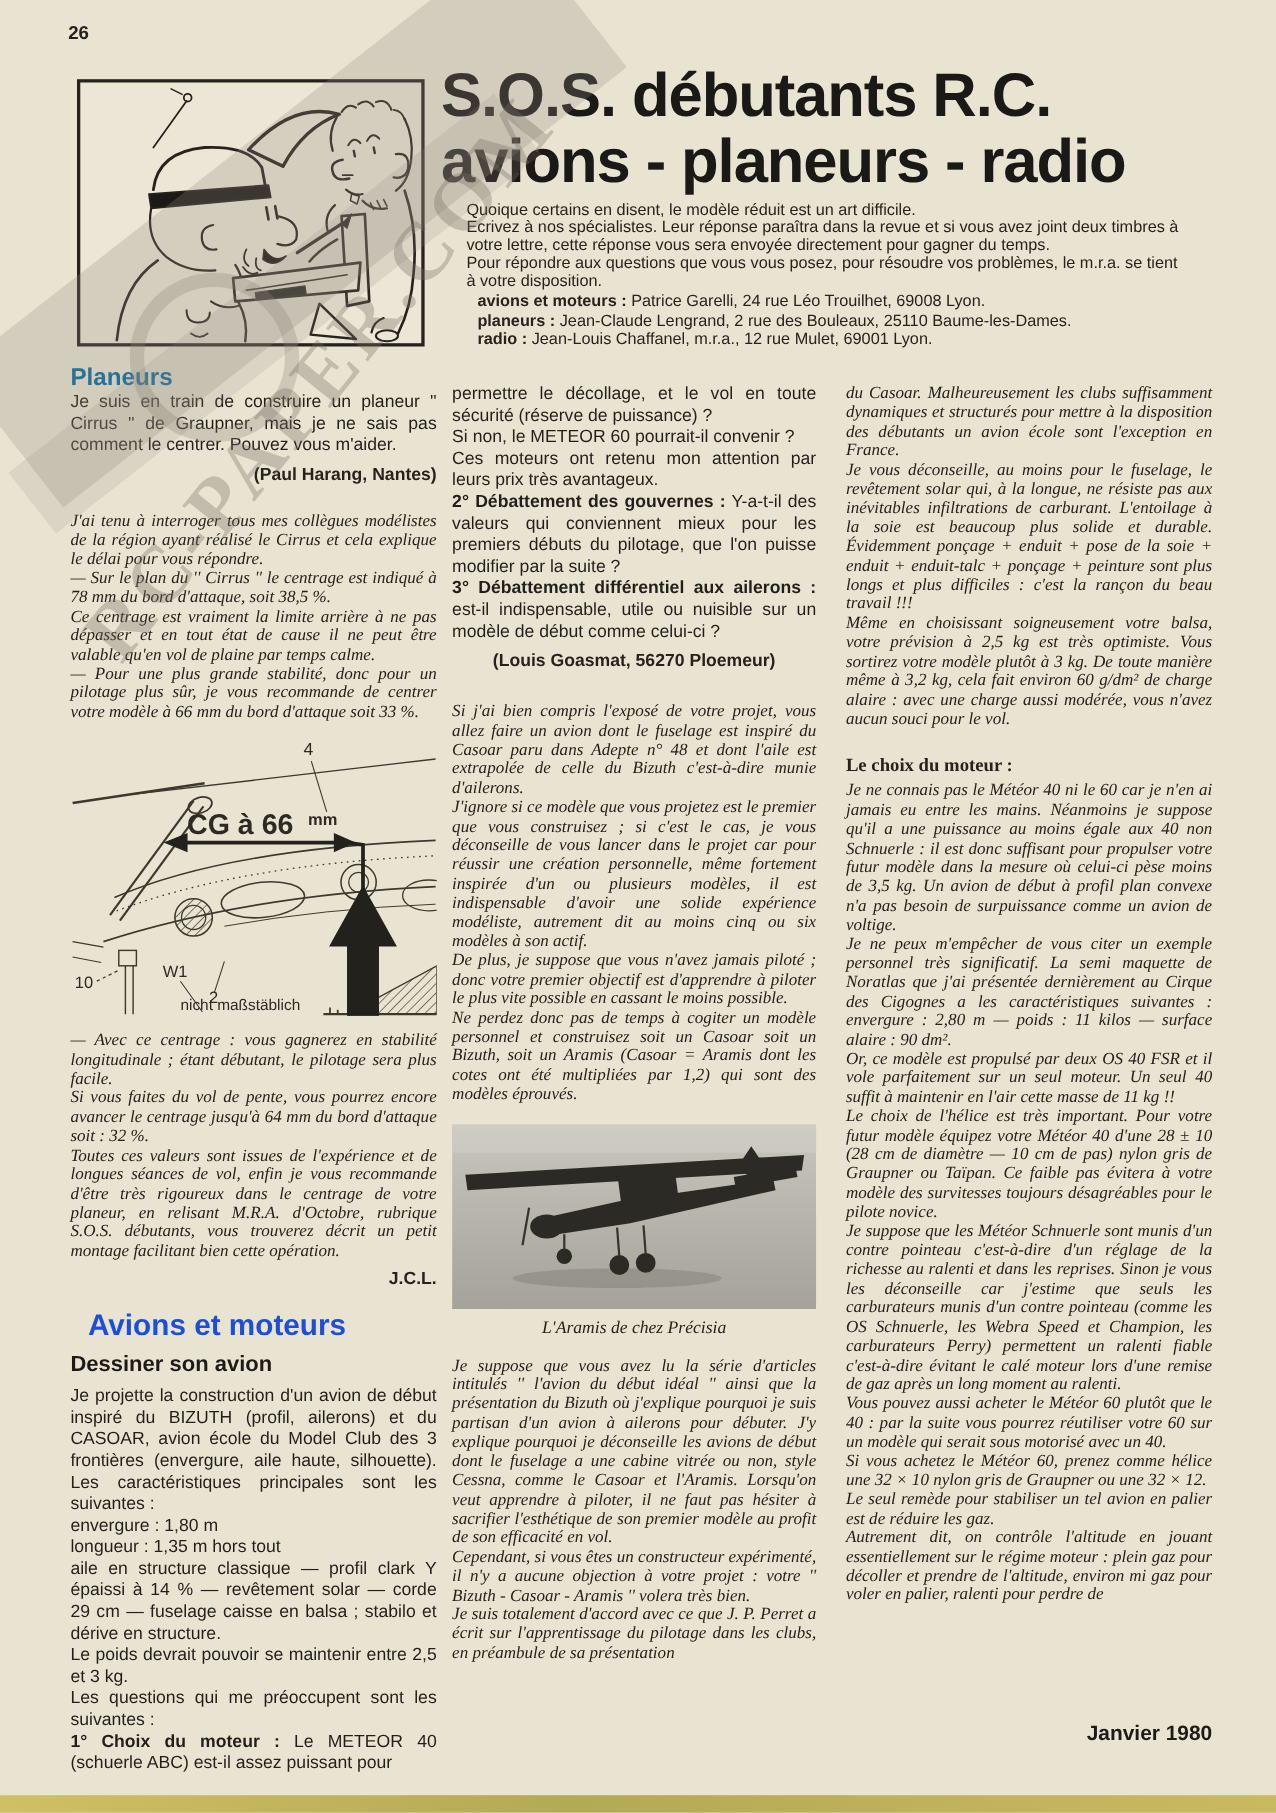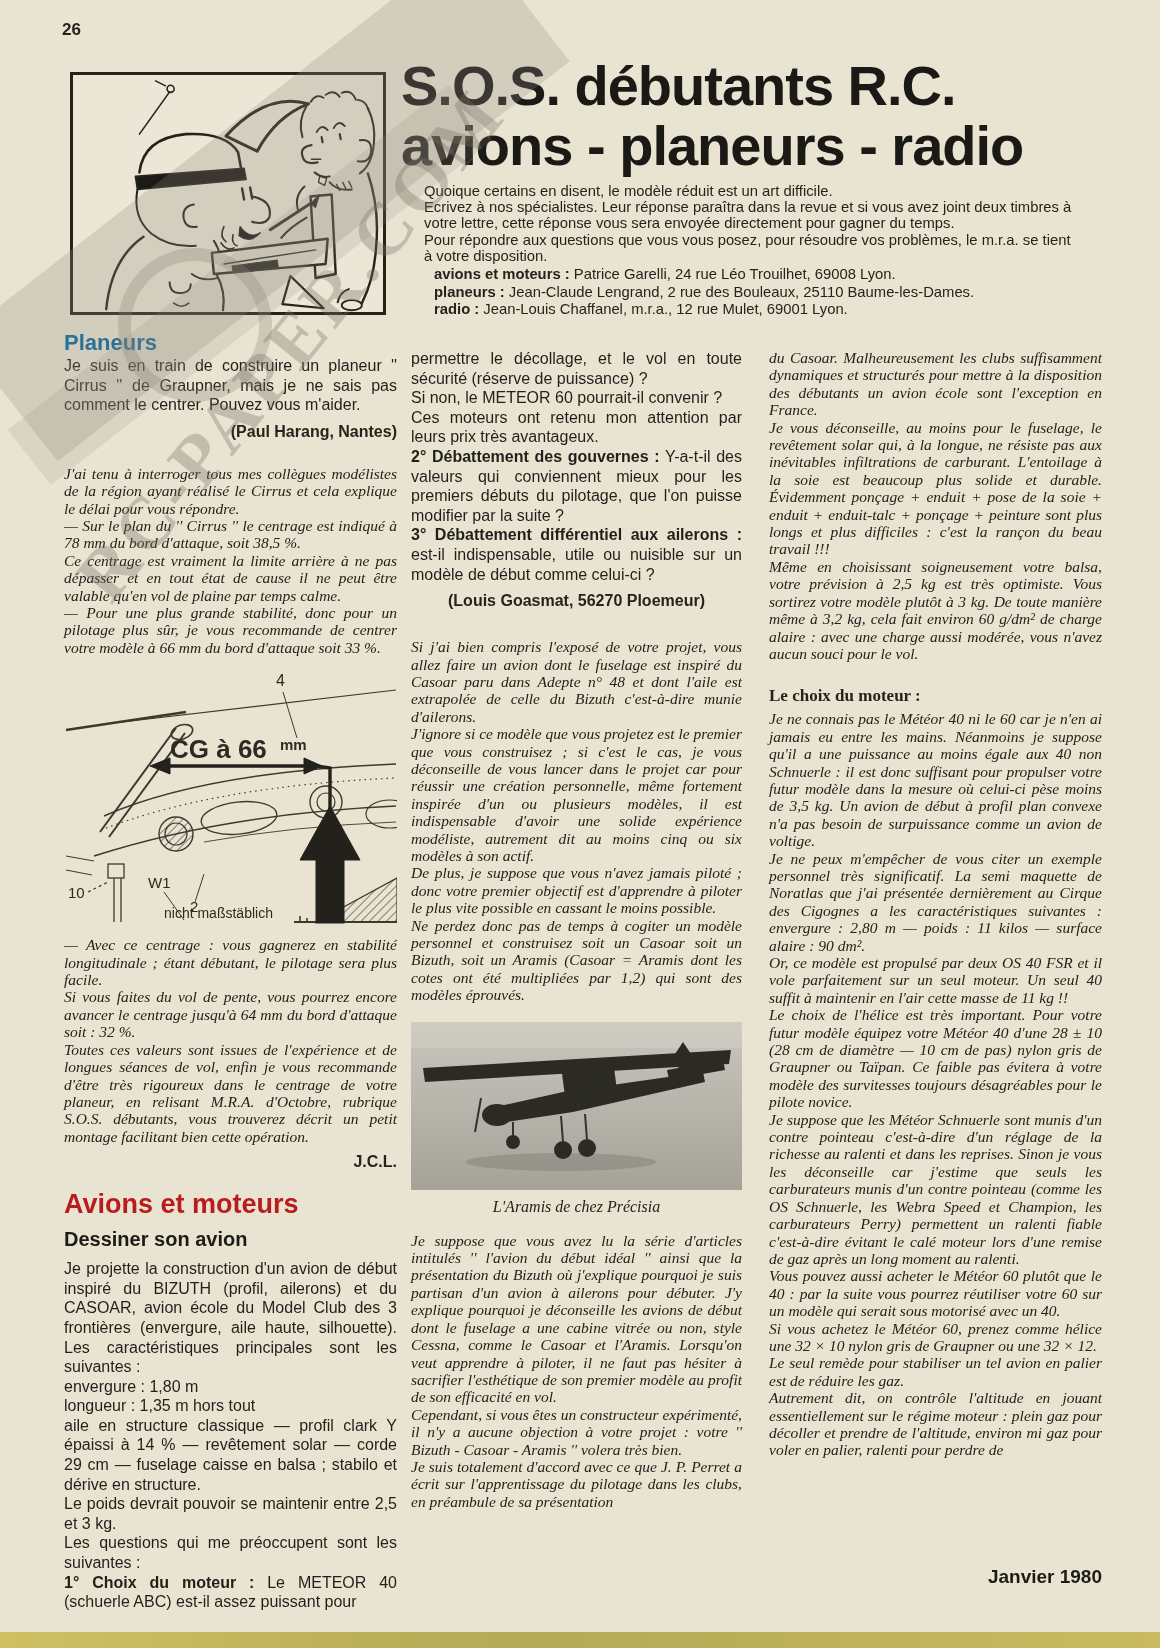--- a/index.html
+++ b/index.html
@@ -18,21 +18,21 @@
   #intro p{margin:0;font-size:14.8px;line-height:16.2px;text-align:left;}
   #contacts{left:424px;top:266px;width:666px;}
   #contacts p{margin:0;font-size:14.8px;line-height:17.6px;}
   #contacts .clabel{font-weight:bold;margin-left:10px;}
   
   .col{width:333px;}
   #col1{left:64px;top:330px;}
   #col2{left:411px;top:349px;width:331px;}
   #col3{left:769px;top:349px;}
   h2.sec{font-size:22px;margin:0 0 0 0;color:#0369a1;}
-  h2.big{font-size:27px;margin:18px 0 4px 0;color:#b91c1c;}
+  h2.big{font-size:27px;margin:18px 0 4px 16px;color:#1d4ed8;}
   h3.sub{font-size:20px;margin:8px 0 8px 0;color:#1d1b17;}
   .q p{margin:0;font-size:16px;line-height:19.6px;text-align:justify;color:#211f1a;}
   .lead{font-weight:bold;}
   .sig{font-weight:bold;font-size:16px;text-align:right;margin:8px 0 6px 0;}
   .sig.center{text-align:center;}
   .gap18{height:18px;}
   .gap22{height:22px;}
   .ans p{
     margin:0;font-family:"Liberation Serif",serif;font-style:italic;
     font-size:15.5px;line-height:17.4px;text-align:justify;color:#24211b;

